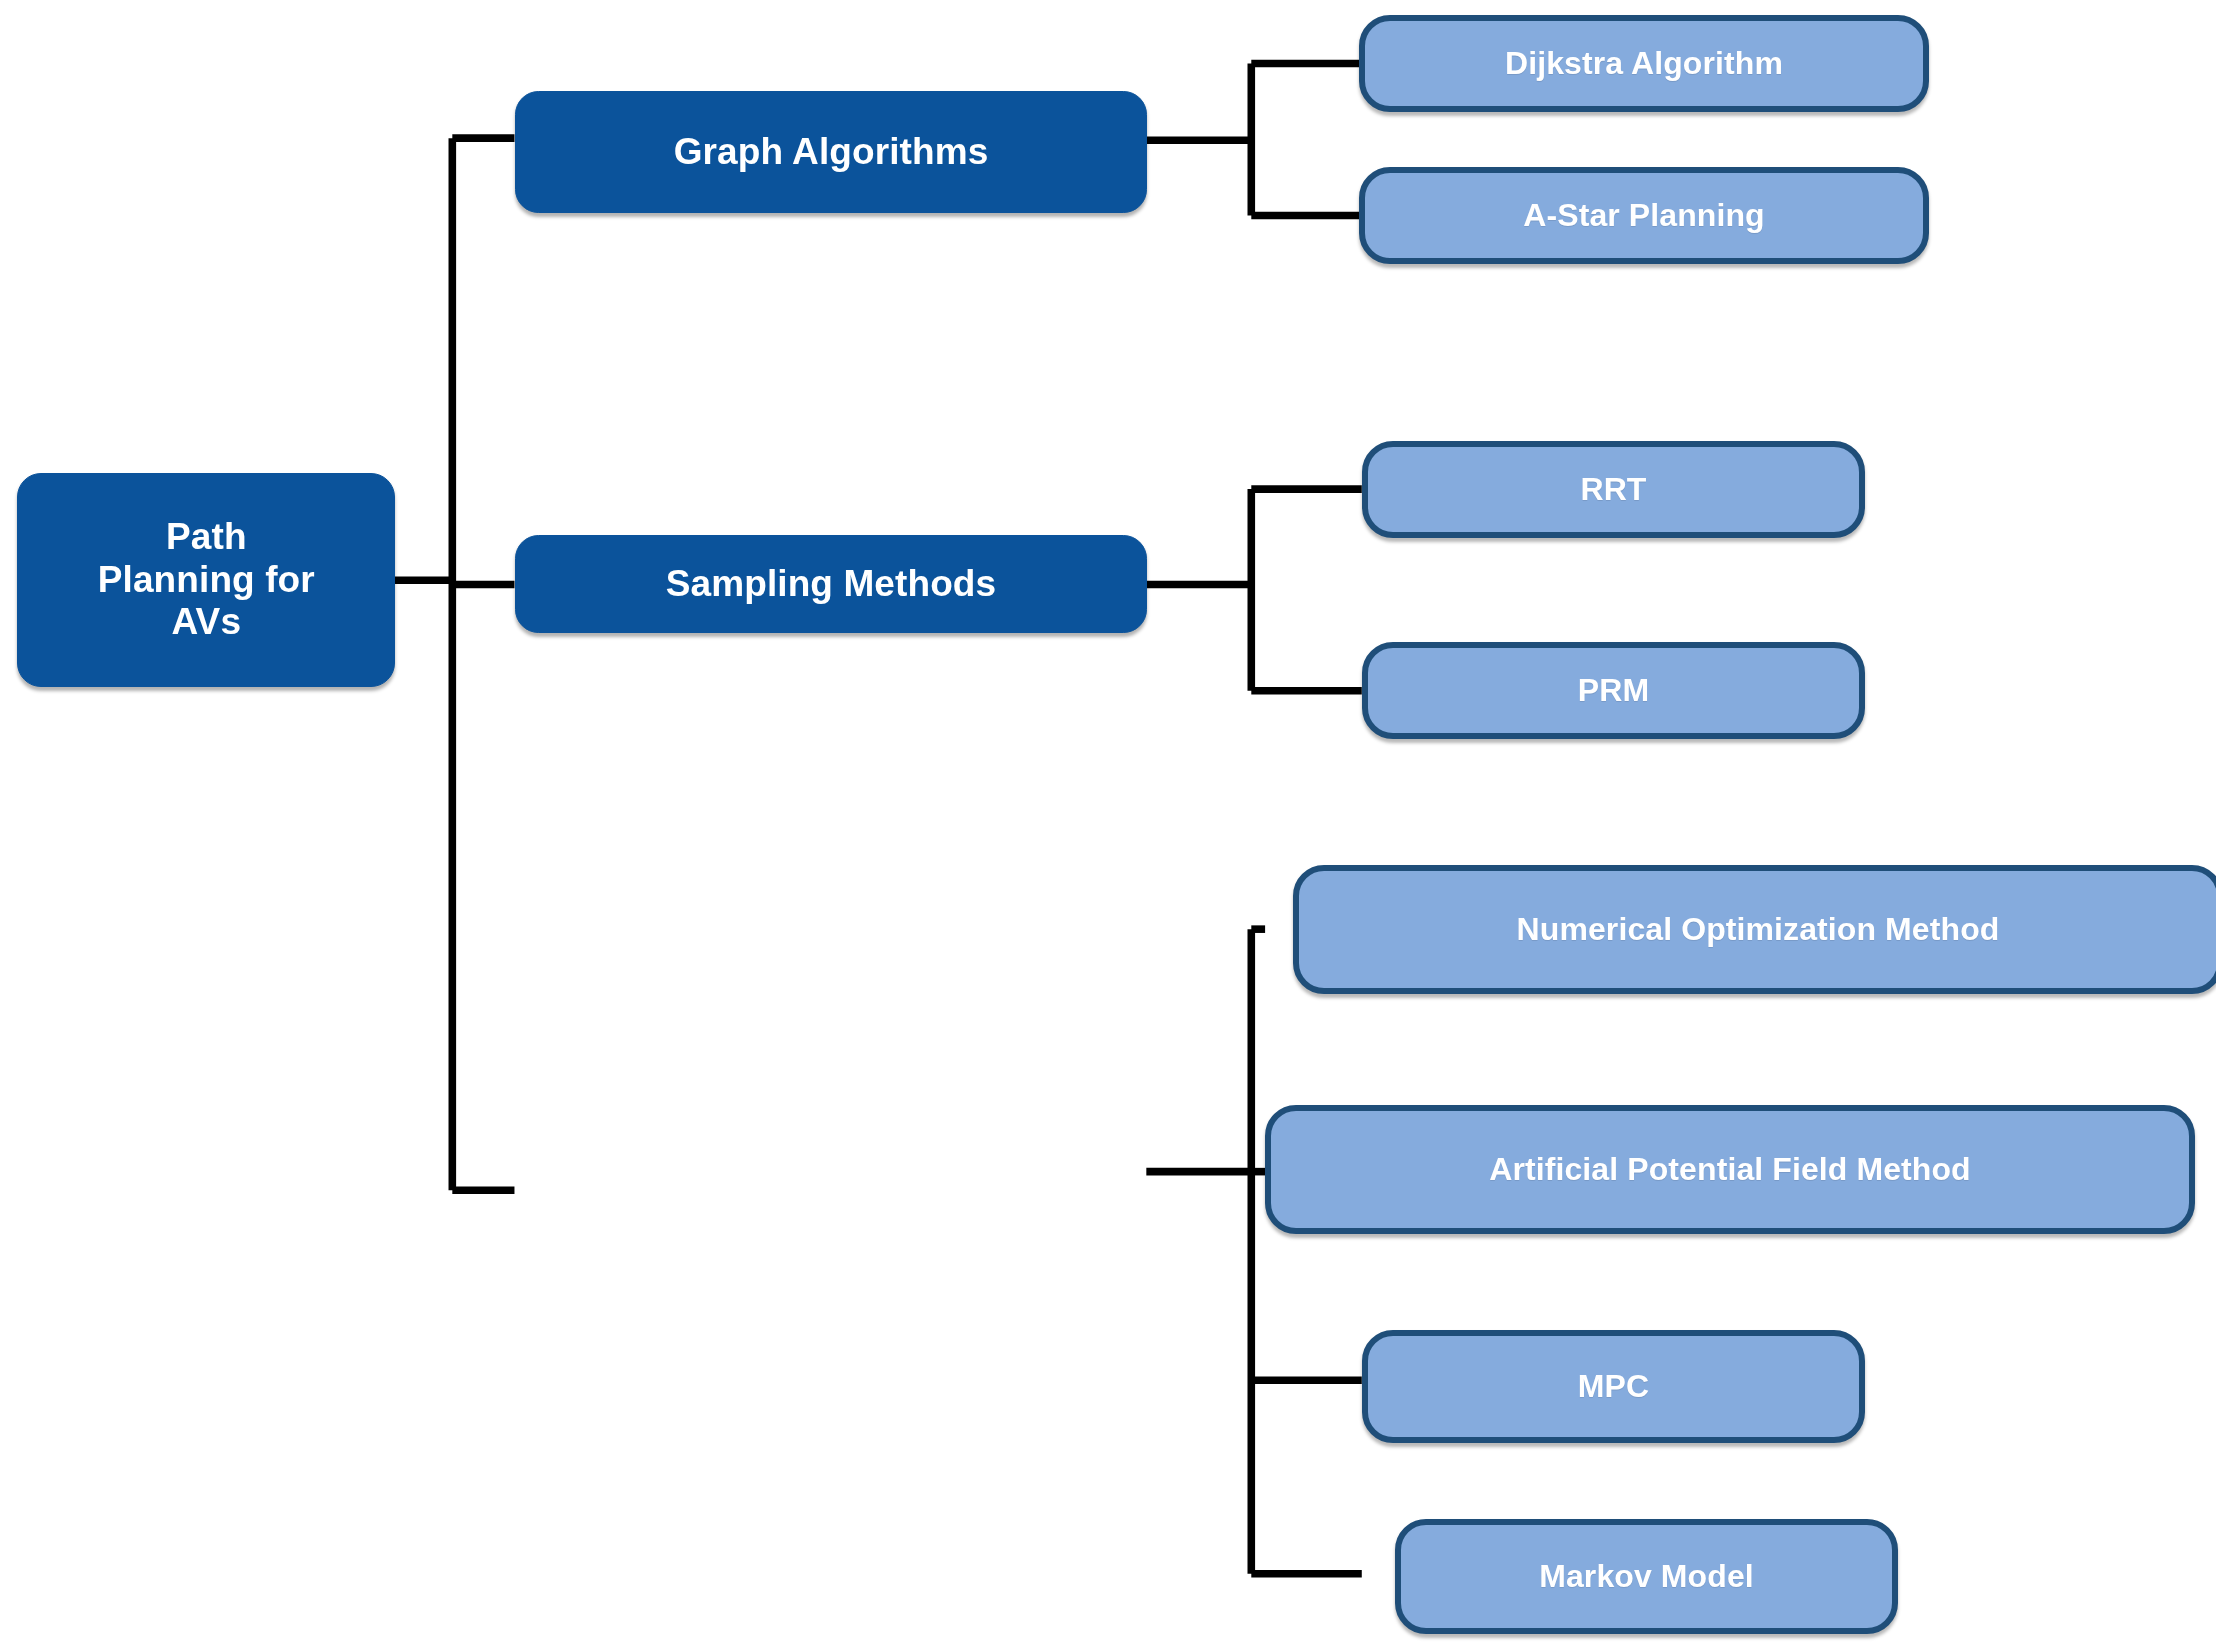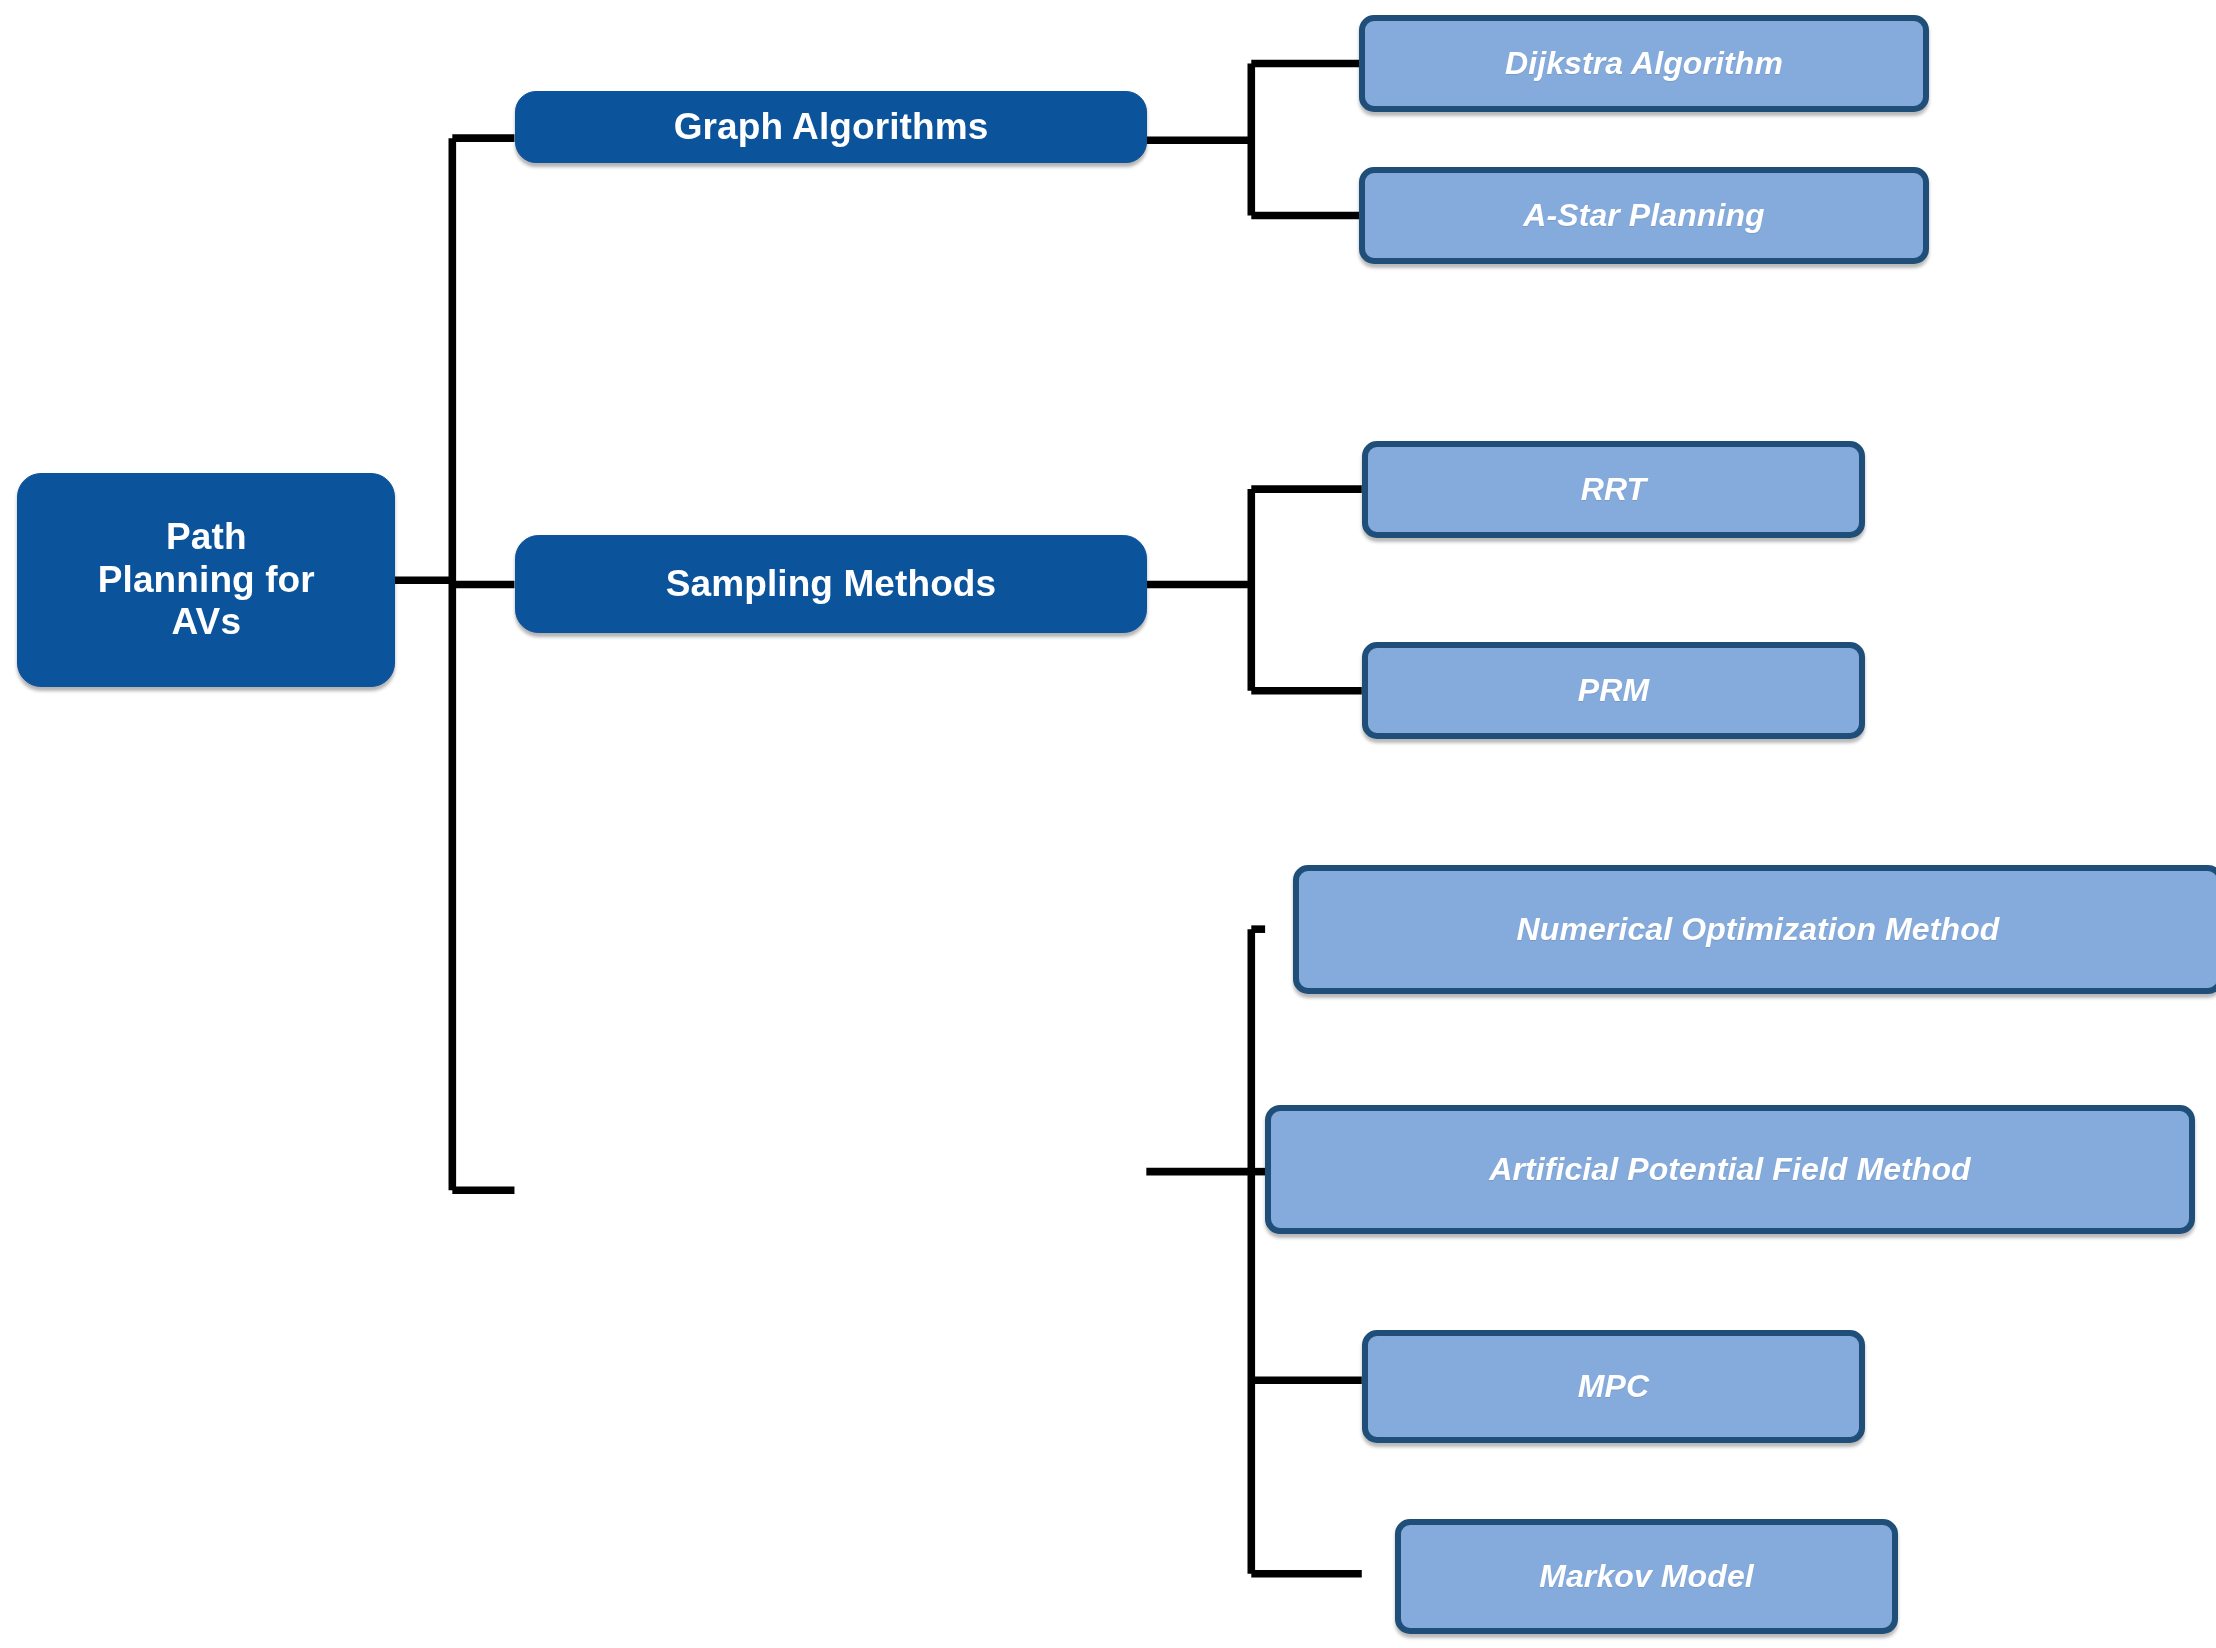--- a/index.html
+++ b/index.html
@@ -44,25 +44,24 @@
     font-size: 37px;
   }
   .node.root {
     font-size: 37px;
     border-radius: 24px;
   }
   
   .node.light {
     background: #85abdd;
     border: 6.2px solid #1f4e79;
-    border-radius: 15px;
+    border-radius: 31px;
     box-shadow: 0 3.5px 3.5px rgba(0,0,0,0.28);
     font-size: 32px;
     text-shadow: 0 0.7px 0.7px rgba(0,0,0,0.10);
-    font-style: italic;
   }
   .node-label {
     display: block;
     white-space: pre-line;
     padding: 0 12.4px;
   }
 </style>
 </head>
 <body>
 
@@ -99,21 +98,21 @@
       <path d="M 1812 2278 L 1972 2278"></path>
     </g>
   </svg>
 
   <div class="node dark root" style="left:17.3px; top:473px; width:378px; height:214px;">
     <span class="node-label">Path
 Planning for
 AVs</span>
   </div>
 
-  <div class="node dark" style="left:515px; top:91px; width:632px; height:72px;border-radius:21px;">
+  <div class="node dark" style="left:515px; top:91px; width:632px; height:122px;">
     <span class="node-label">Graph Algorithms</span>
   </div>
 
   <div class="node dark" style="left:515px; top:535px; width:632px; height:98px;">
     <span class="node-label">Sampling Methods</span>
   </div>
 
 
   <div class="node light" style="left:1359px; top:15px; width:570px; height:97px;">
     <span class="node-label">Dijkstra Algorithm</span>

